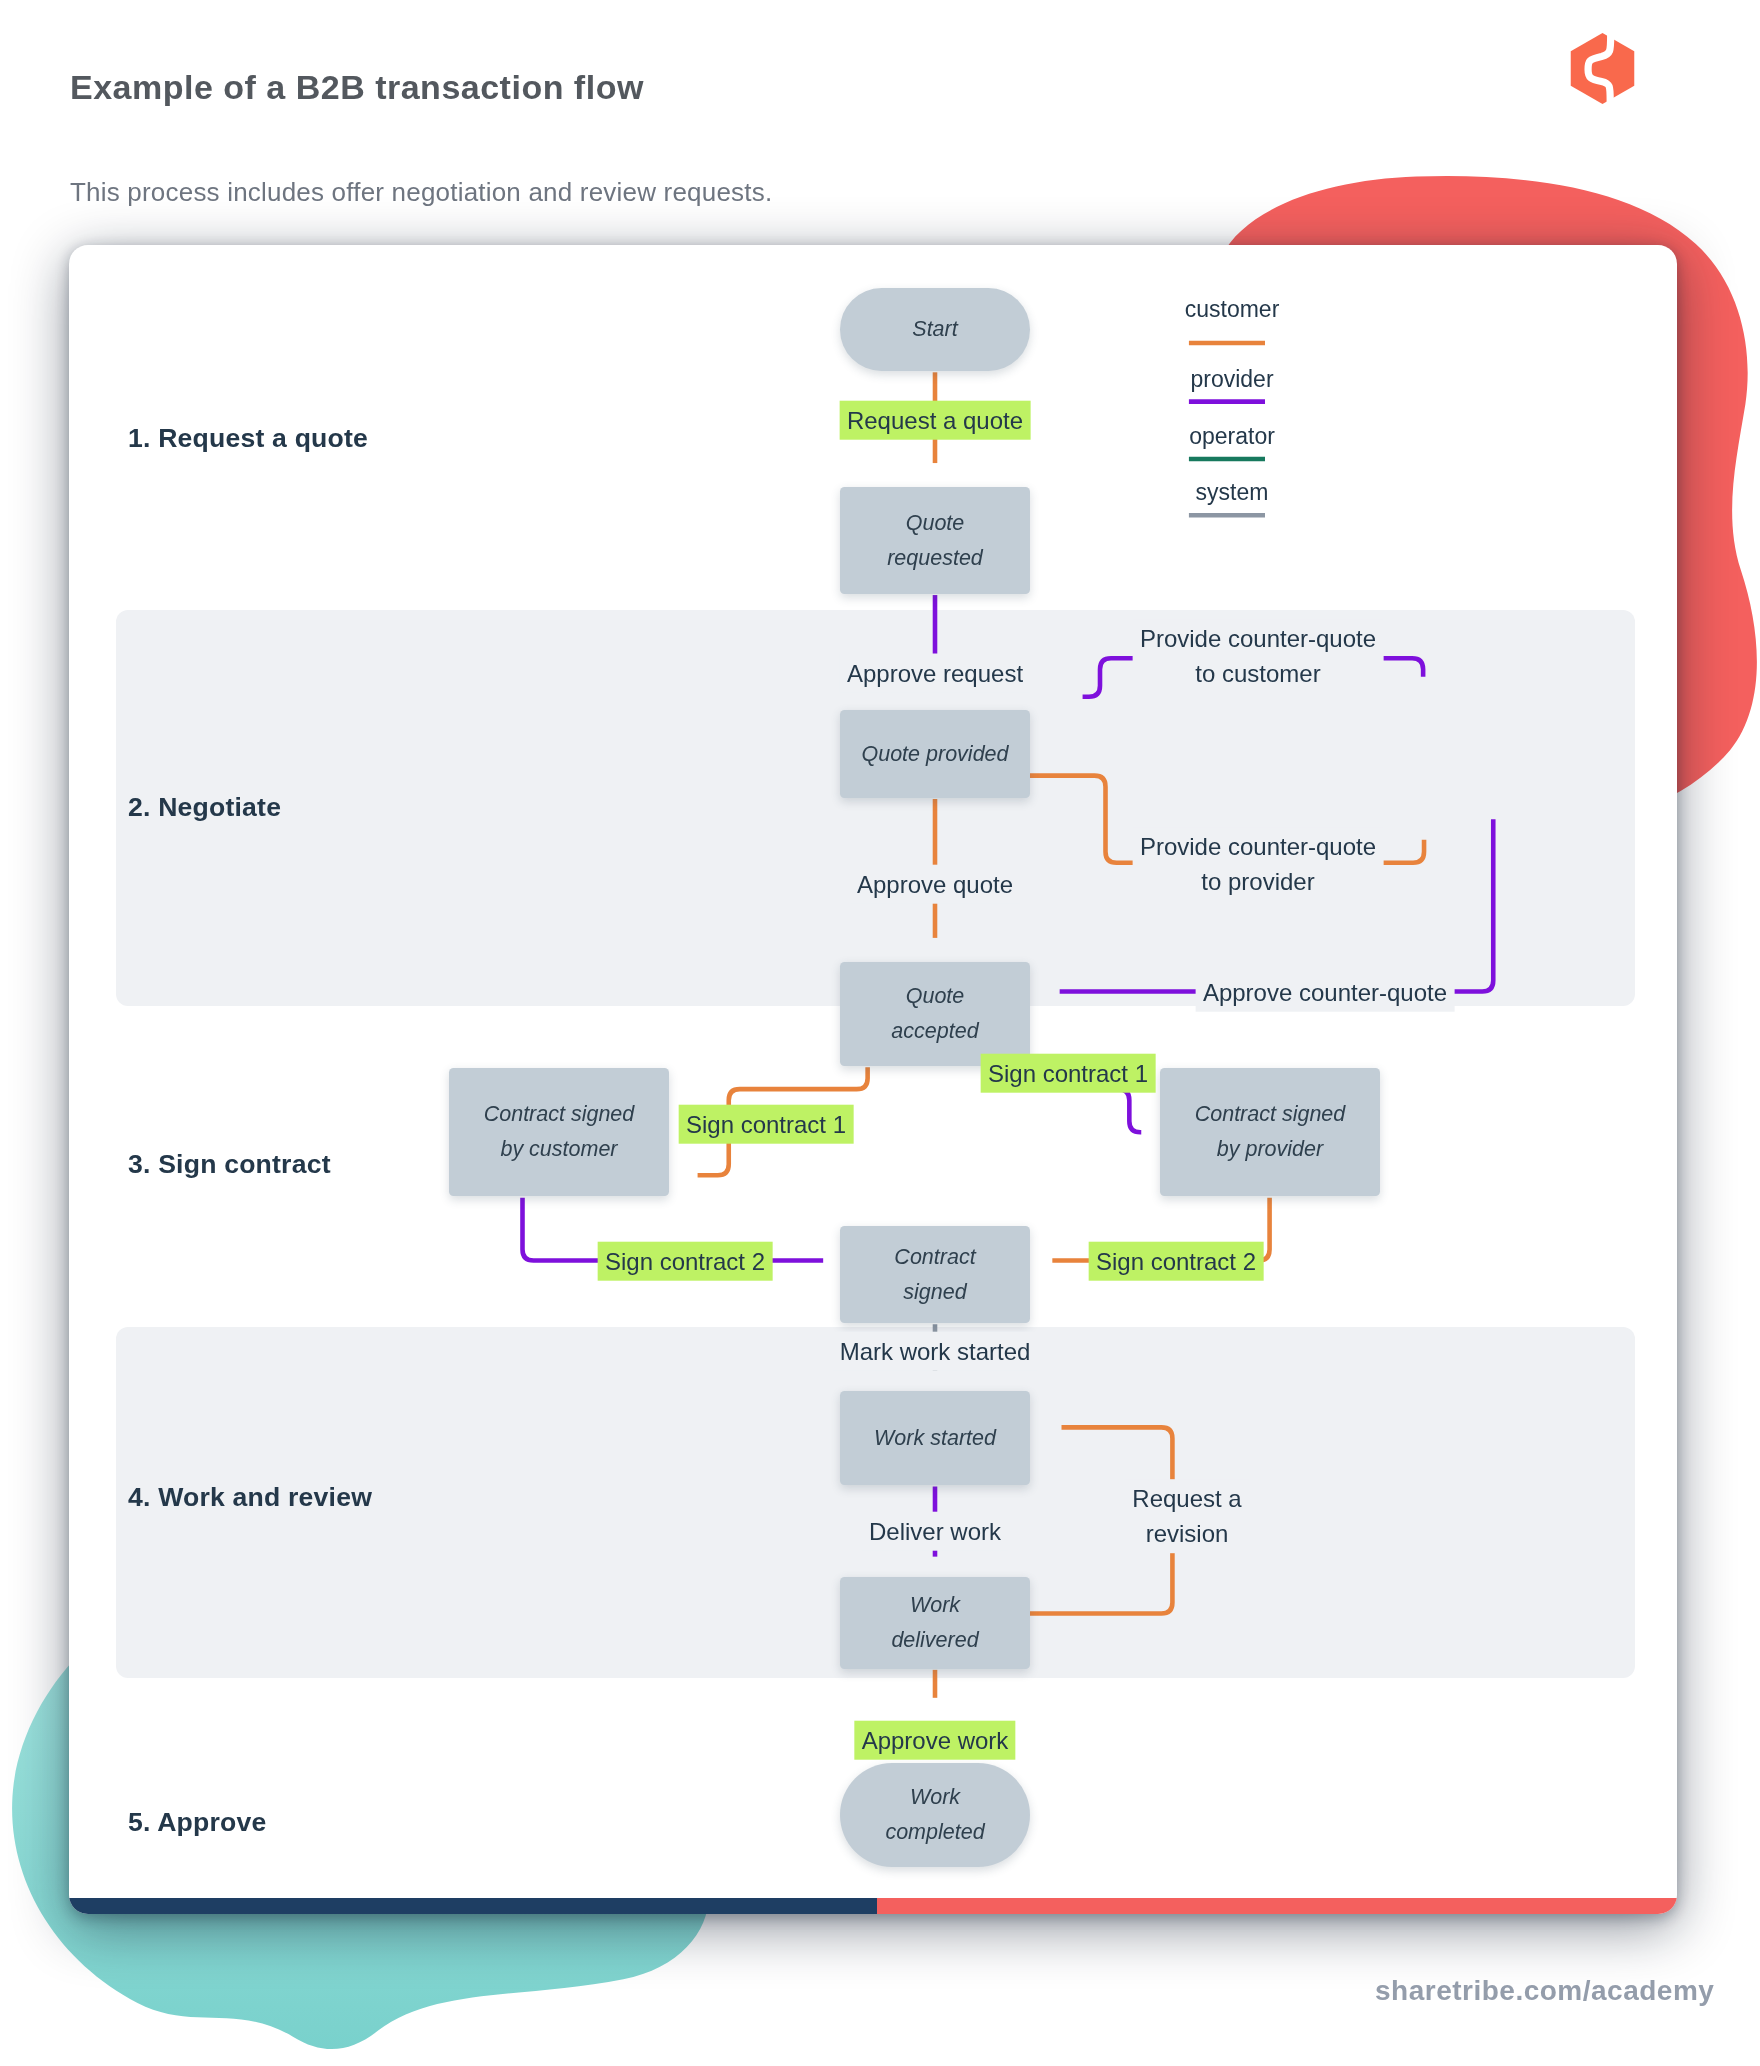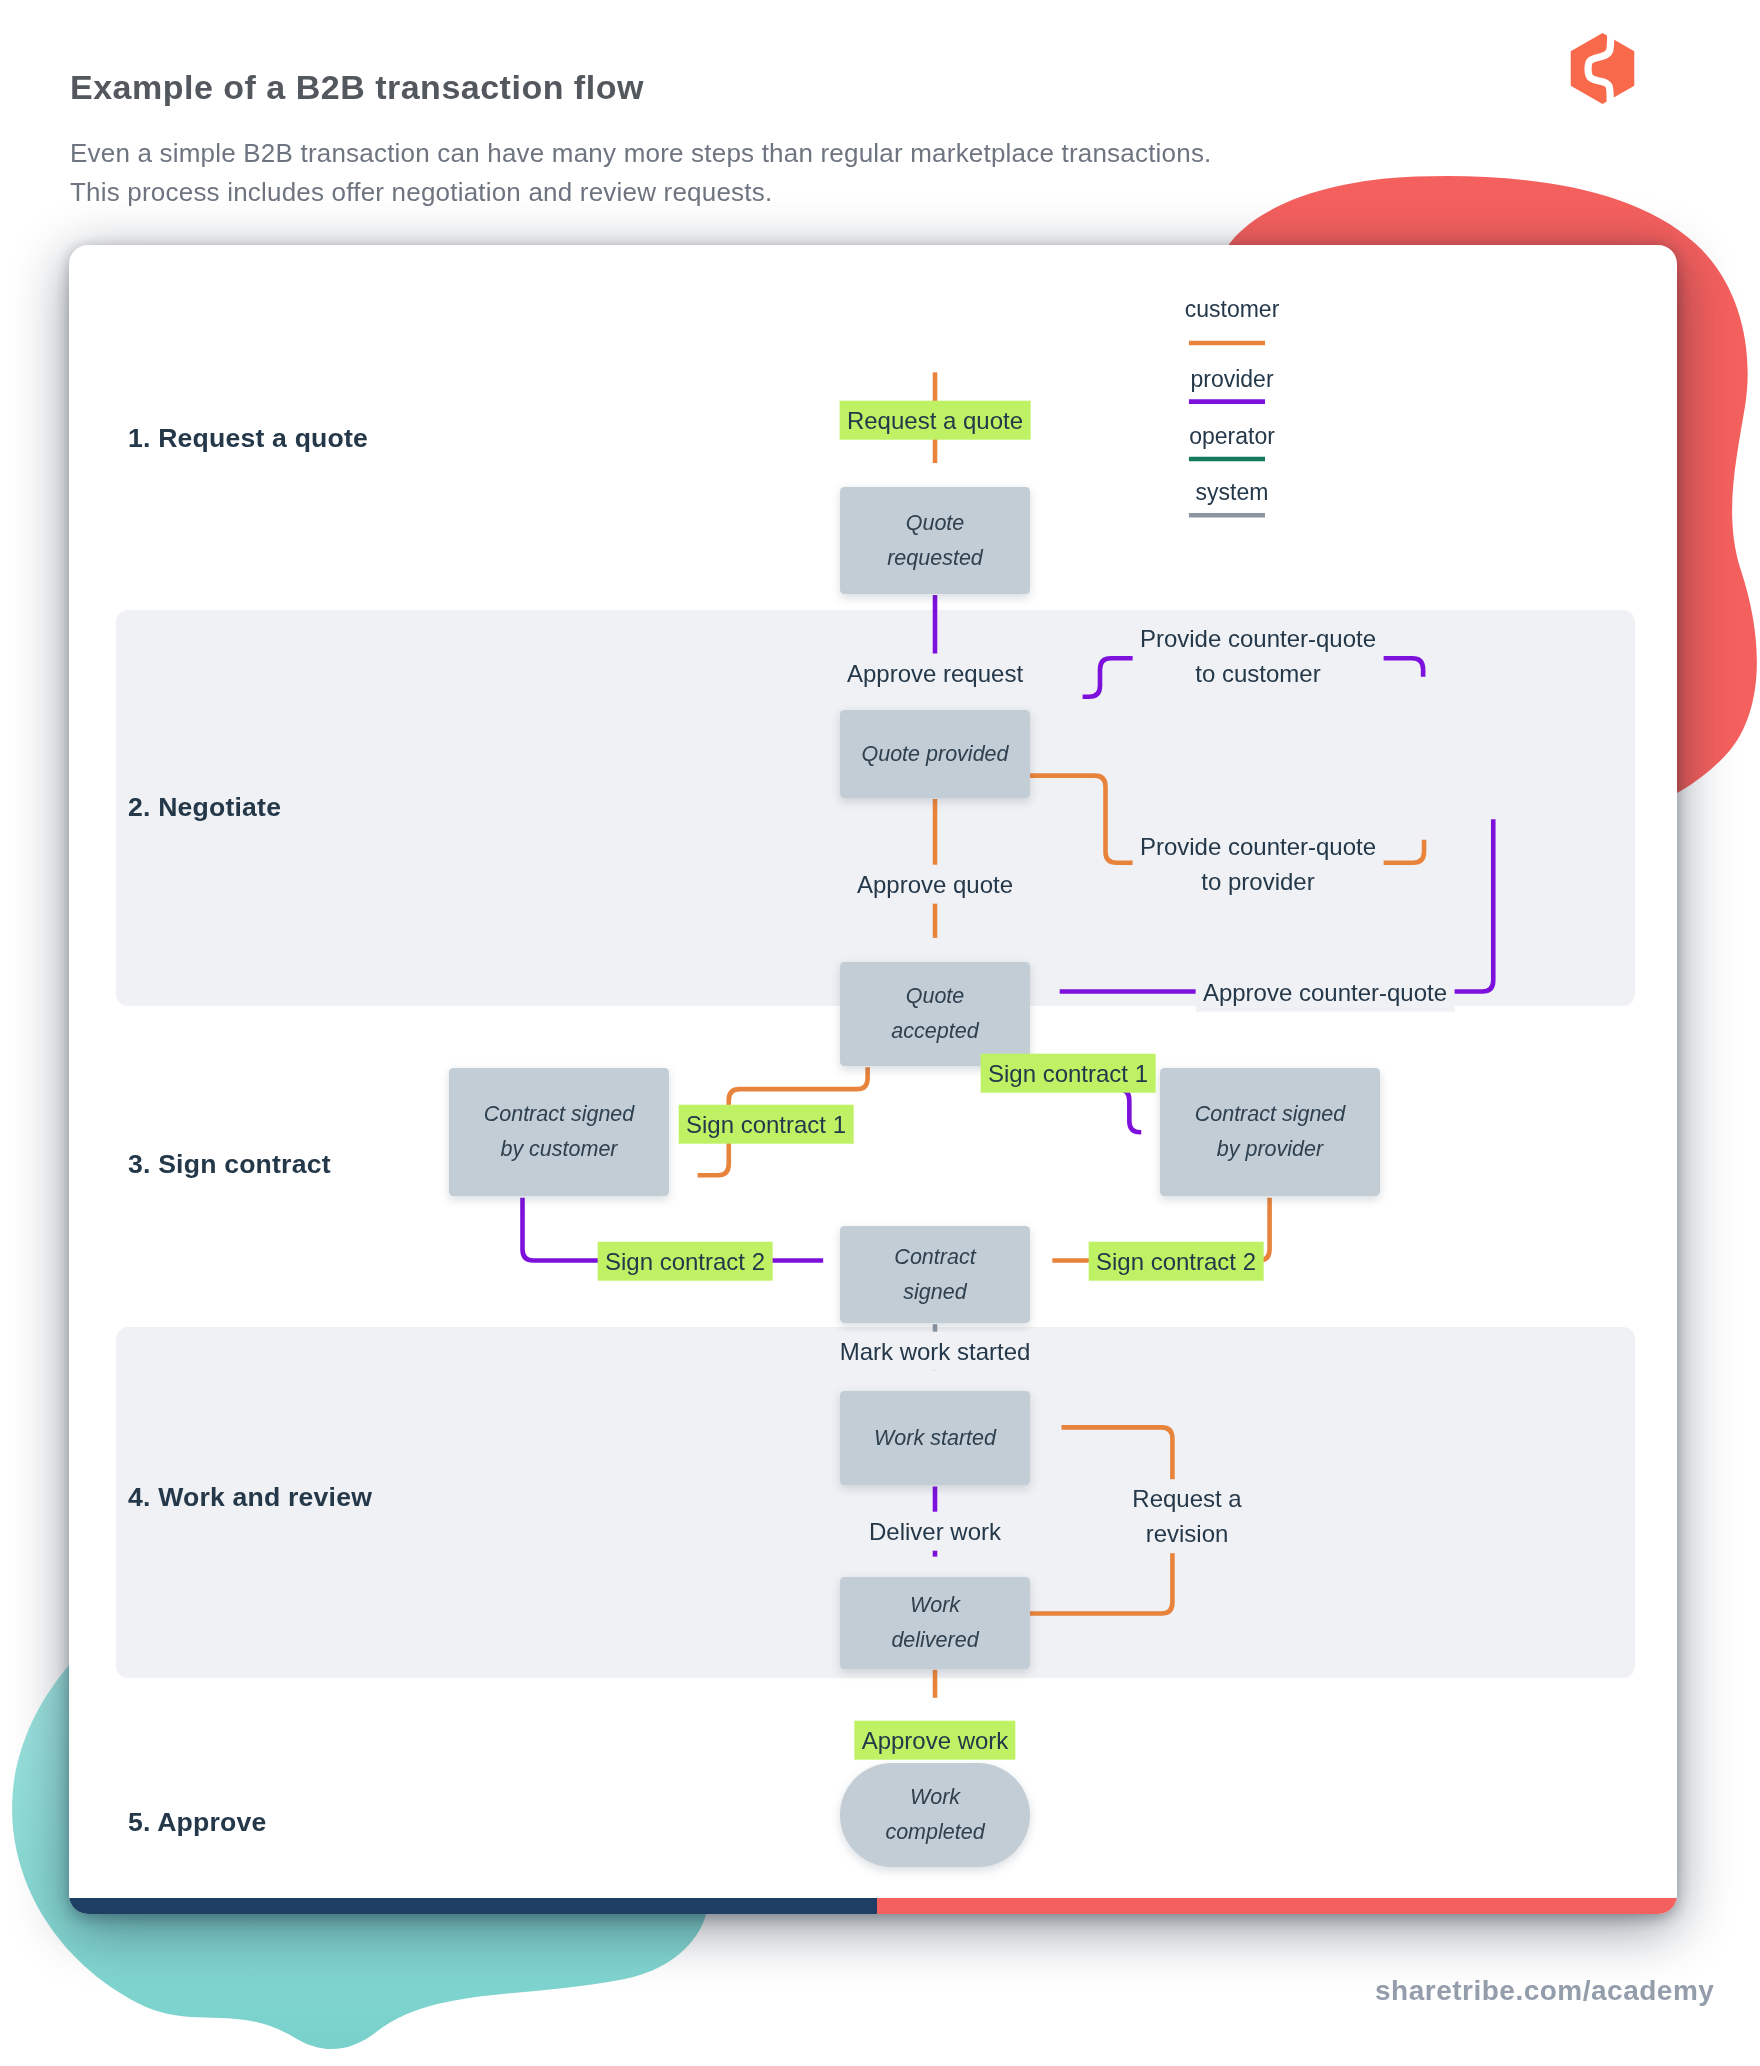--- a/index.html
+++ b/index.html
@@ -72,21 +72,20 @@
       <linearGradient id="tealGrad" x1="0" y1="0" x2="0" y2="1">
         <stop offset="0" stop-color="#A5E6E1"></stop>
         <stop offset="1" stop-color="#79D1CC"></stop>
       </linearGradient>
     </defs>
     <path fill="#F4605E" d="M 3090,385 C 2880,392 2690,462 2655,585 C 2630,678 2696,762 2694,905 C 2690,1190 2668,1478 2752,1682 C 2830,1862 3090,1880 3295,1842 C 3492,1806 3672,1758 3775,1636 C 3852,1540 3845,1385 3798,1243 C 3760,1125 3788,1003 3808,882 C 3826,762 3798,622 3700,532 C 3558,402 3308,378 3090,385 Z"></path>
     <path fill="url(#tealGrad)" d="M 430,3470 C 240,3500 60,3680 30,3890 C 5,4080 110,4270 300,4370 C 420,4432 520,4370 640,4444 C 705,4484 765,4478 825,4430 C 950,4335 1150,4360 1360,4318 C 1510,4288 1575,4175 1535,4075 C 1480,3945 1240,3945 1080,3885 C 860,3800 660,3435 430,3470 Z"></path>
   </svg>
 
   <div class="abs page-title">Example of a B2B transaction flow</div>
-  <div class="abs page-sub sub1">Even a simple B2B transaction can have many more steps than regular marketplace transactions.</div>
   <div class="abs page-sub sub2">This process includes offer negotiation and review requests.</div>
 
   <svg class="abs logo" width="77" height="77" viewBox="0 0 160 160">
     <polygon points="80,6 146,44 146,116 80,154 14,116 14,44" fill="#F9694C"></polygon>
     <path d="M 97,10 C 97,44 97,50 78,55 C 52,61 50,64 50,82 C 50,99 55,102 78,107 C 96,111 96,116 96,148" fill="none" stroke="#ffffff" stroke-width="15" stroke-linecap="round"></path>
   </svg>
 
   <div class="abs card">
     <div class="card-footer">
       <div class="bar-navy"></div>
@@ -157,20 +156,21 @@
   <div class="abs legend-label" style="left:1232px;top:379px;">provider</div>
   <div class="abs legend-label" style="left:1232px;top:436px;">operator</div>
   <div class="abs legend-label" style="left:1232px;top:492px;">system</div>
 
   <div class="abs section-label" style="top:438px;">1. Request a quote</div>
   <div class="abs section-label" style="top:807px;">2. Negotiate</div>
   <div class="abs section-label" style="top:1164px;">3. Sign contract</div>
   <div class="abs section-label" style="top:1497px;">4. Work and review</div>
   <div class="abs section-label" style="top:1822px;">5. Approve</div>
 
+  <div class="abs node pill" style="left:840px;top:288px;width:190px;height:83px;">Start</div>
   <div class="abs node" style="left:840px;top:487px;width:190px;height:107px;">Quote
 requested</div>
   <div class="abs node" style="left:840px;top:710px;width:190px;height:88px;">Quote provided</div>
   <div class="abs node" style="left:840px;top:962px;width:190px;height:104px;">Quote
 accepted</div>
   <div class="abs node" style="left:449px;top:1068px;width:220px;height:128px;">Contract signed
 by customer</div>
   <div class="abs node" style="left:1160px;top:1068px;width:220px;height:128px;">Contract signed
 by provider</div>
   <div class="abs node" style="left:840px;top:1391px;width:190px;height:94px;">Work started</div>

